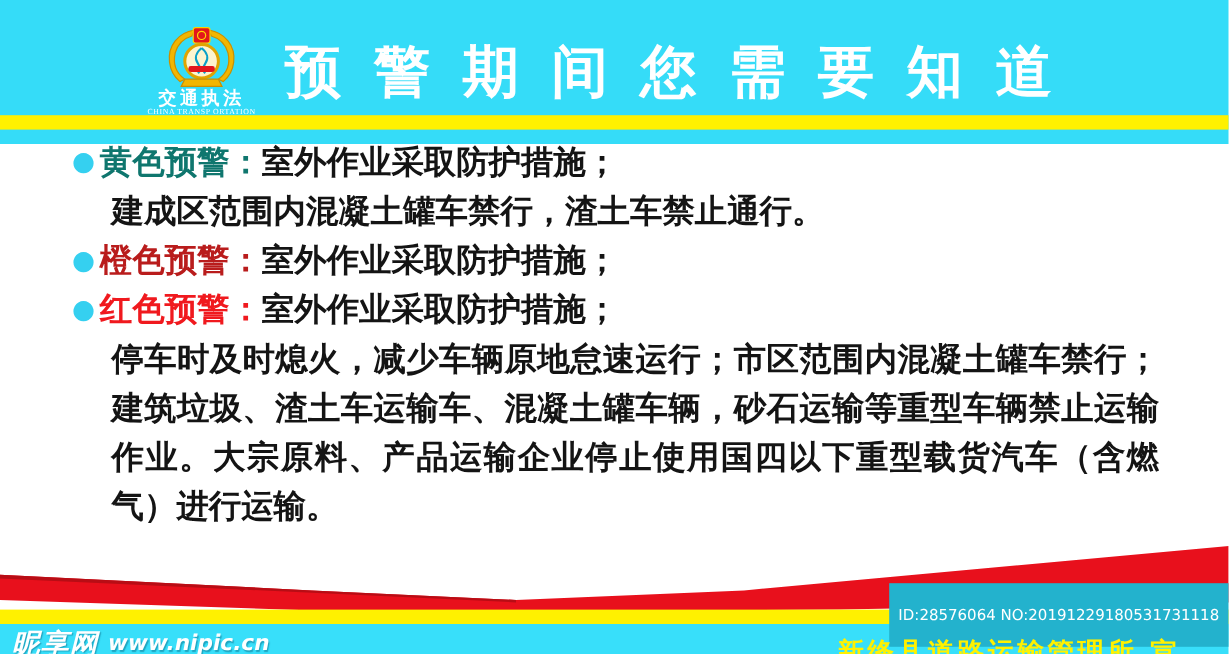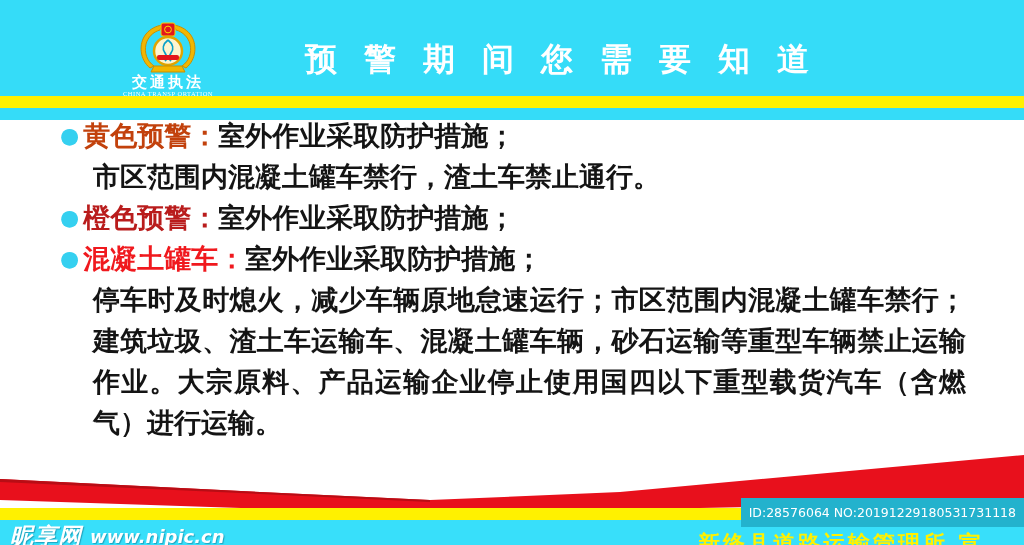--- a/index.html
+++ b/index.html
@@ -21,41 +21,41 @@
   .emblem-title{
     color:#ffffff;font-weight:bold;font-size:15px;letter-spacing:3px;
     line-height:16px;white-space:nowrap;
   }
   .emblem-sub{
     color:#ffffff;font-size:6.5px;letter-spacing:.5px;line-height:8px;
     font-family:"Liberation Serif",serif;white-space:nowrap;
   }
   .main-title{
     flex:1;text-align:center;color:#ffffff;font-weight:bold;
-    font-size:32px;letter-spacing:27px;white-space:nowrap;
+    font-size:47px;letter-spacing:27px;white-space:nowrap;
     margin-right:120px;text-indent:27px;
   }
   .stripe-top{
     position:absolute;left:0;top:96px;width:1024px;height:12px;
     background:#fff100;
   }
   
   .content{
     position:absolute;left:60px;top:116px;width:906px;
     color:#141414;font-weight:bold;font-size:27px;
   }
   .sec-head{
     display:flex;align-items:baseline;line-height:40px;white-space:nowrap;
   }
   .bullet{
     color:#35d0f0;font-size:22px;margin-right:4px;
     font-family:"DejaVu Sans",sans-serif;align-self:center;line-height:40px;
   }
   .sec-label{white-space:nowrap;}
-  .label-yellow{color:#c2410c;}
+  .label-yellow{color:#0f766e;}
   .label-orange{color:#b91c1c;}
   .label-red{color:#f0191e;}
   .sec-body{
     margin-left:33px;line-height:41px;text-align:justify;
     text-justify:inter-character;
   }
   .sec{margin-bottom:0px;}
   .sec + .sec{margin-top:1px;}
   
   .ribbon{position:absolute;left:0;top:440px;width:1024px;height:80px;}
@@ -69,22 +69,22 @@
   }
   .watermark{
     position:absolute;left:10px;top:521px;display:flex;align-items:center;
     color:#ffffff;font-style:italic;font-weight:bold;
     font-family:"DejaVu Sans","Liberation Sans",sans-serif;
     text-shadow:1px 1px 1px rgba(0,90,120,.45);
   }
   .watermark .wm-name{font-size:23px;letter-spacing:1px;margin-right:8px;}
   .watermark .wm-url{font-size:18px;}
   .id-badge{
-    position:absolute;right:0;top:498px;height:21px;line-height:21px;
-    background:#23b2cd;color:#ffffff;font-size:12.5px;padding:4px 8px;
+    position:absolute;right:0;top:486px;height:21px;line-height:21px;
+    background:#23b2cd;color:#ffffff;font-size:12.5px;padding:16px 8px;
     font-family:"DejaVu Sans","Liberation Sans",sans-serif;white-space:nowrap;
   }
   .issuer{
     position:absolute;left:698px;top:529px;color:#fff100;font-weight:bold;
     font-size:22px;letter-spacing:3px;white-space:nowrap;
   }
 </style>
 </head>
 <body>
 
@@ -115,35 +115,35 @@
   <div class="stripe-top"></div>
 
   <div class="content">
 
     <div class="sec">
       <div class="sec-head">
         <span class="bullet">●</span>
         <span class="sec-label label-yellow">黄色预警：</span>
         <span class="sec-headtext">室外作业采取防护措施；</span>
       </div>
-      <div class="sec-body">市区范围内混凝土罐车禁行，渣土车禁止通行。</div>
+      <div class="sec-body">建成区范围内混凝土罐车禁行，渣土车禁止通行。</div>
     </div>
 
     <div class="sec">
       <div class="sec-head">
         <span class="bullet">●</span>
         <span class="sec-label label-orange">橙色预警：</span>
         <span class="sec-headtext">室外作业采取防护措施；</span>
       </div>
     </div>
 
     <div class="sec">
       <div class="sec-head">
         <span class="bullet">●</span>
-        <span class="sec-label label-red">混凝土罐车：</span>
+        <span class="sec-label label-red">红色预警：</span>
         <span class="sec-headtext">室外作业采取防护措施；</span>
       </div>
       <div class="sec-body">停车时及时熄火，减少车辆原地怠速运行；市区范围内混凝土罐车禁行；建筑垃圾、渣土车运输车、混凝土罐车辆，砂石运输等重型车辆禁止运输作业。大宗原料、产品运输企业停止使用国四以下重型载货汽车（含燃气）进行运输。</div>
     </div>
 
   </div>
 
   <svg class="ribbon" viewBox="0 0 1024 80" preserveAspectRatio="none">
     <polygon points="0,39 260,52 430,60 620,52 1024,15 1024,62 700,68 430,69 300,70 0,60" fill="#e8101c"></polygon>
     <polygon points="0,39 260,52 430,60 430,62 260,54 0,42" fill="#b80d15"></polygon>

